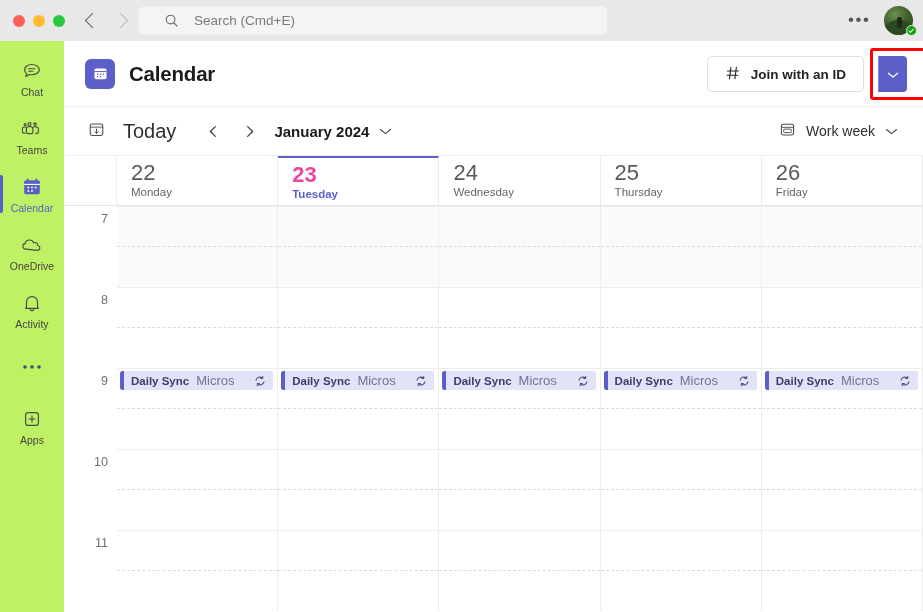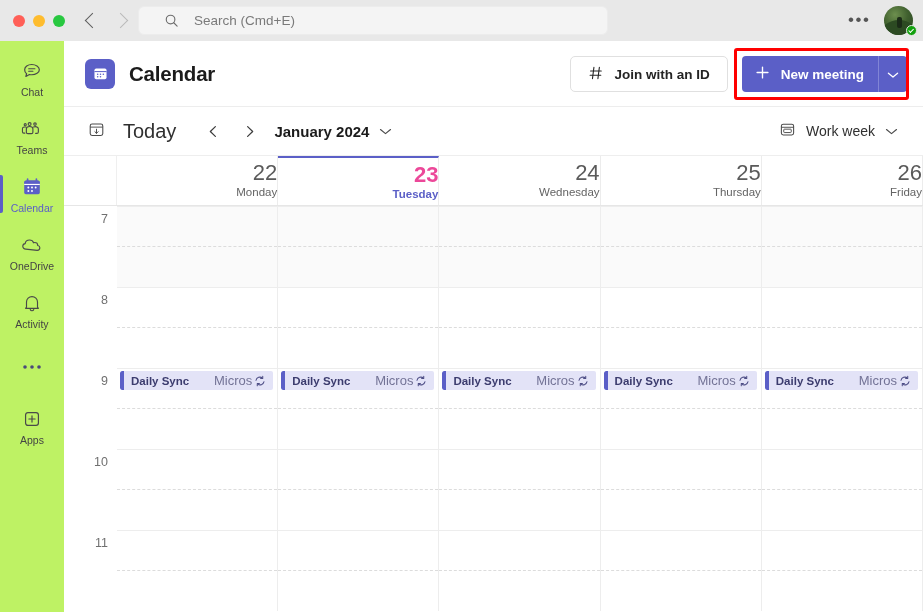--- a/index.html
+++ b/index.html
@@ -2,21 +2,21 @@
 <html><head>
 <meta charset="utf-8">
 <style>
   * { box-sizing: border-box; margin: 0; padding: 0; }
   html, body {
     width: 923px; height: 612px;
     font-family: "Liberation Sans", sans-serif;
     background: #ffffff;
     overflow: hidden;
   }
-  #app { position: relative; width: 923px; height: 548px; text-align: right; }
+  #app { position: relative; width: 923px; height: 548px; }
 
   
   .titlebar {
     position: absolute; top: 0; left: 0;
     width: 923px; height: 41px;
     background: #e8e8e8;
     display: flex; align-items: center;
   }
   .traffic { display: flex; align-items: center; gap: 8px; margin-left: 13px; }
   .tl { width: 12px; height: 12px; border-radius: 50%; }
@@ -343,29 +343,20 @@
               <line x1="3.2" y1="7.4" x2="16.6" y2="7.4" stroke="#242424" stroke-width="1.35" stroke-linecap="round"></line>
               <line x1="2.6" y1="12.8" x2="16" y2="12.8" stroke="#242424" stroke-width="1.35" stroke-linecap="round"></line>
             </svg>
           </span>
           <span>Join with an ID</span>
         </div>
 
 
         <div class="btn-primary-wrap">
           <div class="redbox"></div>
-          <div class="btn-primary">
-            <span>
-              <svg width="17" height="17" viewBox="0 0 20 20" fill="none">
-                <line x1="10" y1="3.6" x2="10" y2="16.4" stroke="#fff" stroke-width="1.6" stroke-linecap="round"></line>
-                <line x1="3.6" y1="10" x2="16.4" y2="10" stroke="#fff" stroke-width="1.6" stroke-linecap="round"></line>
-              </svg>
-            </span>
-            <span>New meeting</span>
-          </div>
           <div class="btn-primary-split">
             <span>
               <svg width="12" height="8" viewBox="0 0 12 8" fill="none">
                 <path d="M1.4 2.2L6 6.1l4.6-3.9" stroke="#fff" stroke-width="1.25" stroke-linecap="round" stroke-linejoin="round"></path>
               </svg>
             </span>
           </div>
         </div>
       </div>
     </div>

